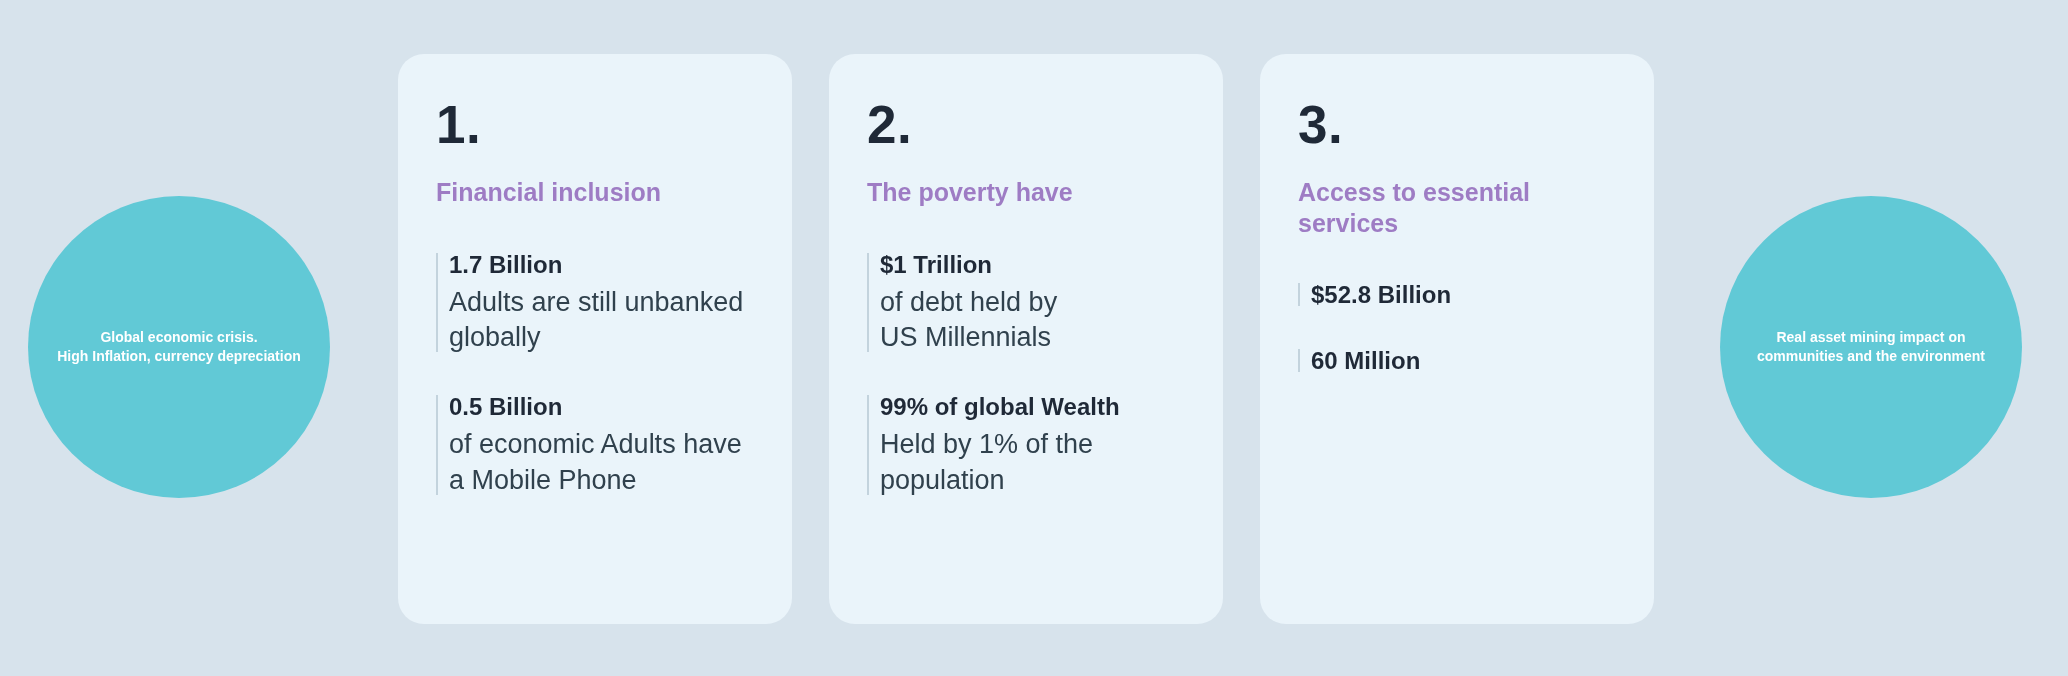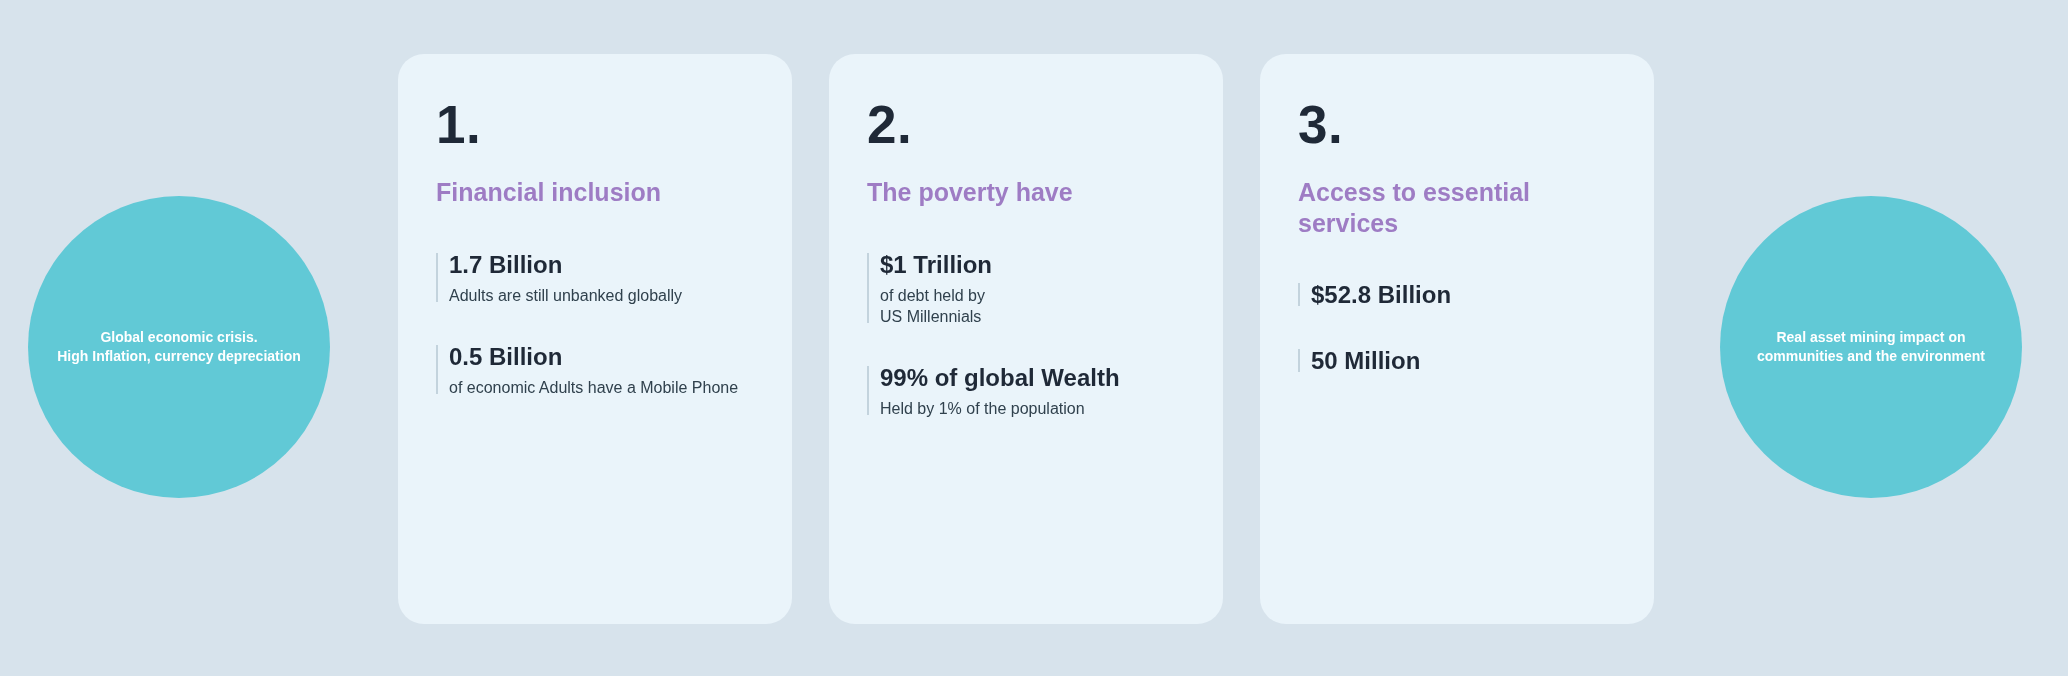--- a/index.html
+++ b/index.html
@@ -105,21 +105,21 @@
     background: #c3d3dd;
   }
   .stat-head {
     font-size: 24px;
     font-weight: bold;
     color: #1f2937;
     line-height: 1.25;
     margin: 0 0 5px 0;
   }
   .stat-body {
-    font-size: 16px;
+    font-size: 27px;
     color: #30414d;
     line-height: 1.33;
     margin: 0;
     white-space: pre-line;
   }
 </style>
 </head>
 <body>
 
 <div class="stage">
@@ -158,21 +158,21 @@
       </div>
     </div>
 
     <div class="card card-3">
       <p class="card-number">3.</p>
       <p class="card-title">Access to essential services</p>
       <div class="stat">
         <p class="stat-head">$52.8 Billion</p>
       </div>
       <div class="stat">
-        <p class="stat-head">50 Million</p>
+        <p class="stat-head">60 Million</p>
       </div>
     </div>
 
   </div>
 
   <div class="circle circle-right">
     <p>Real asset  mining impact on communities and the environment</p>
   </div>
 
 </div>

